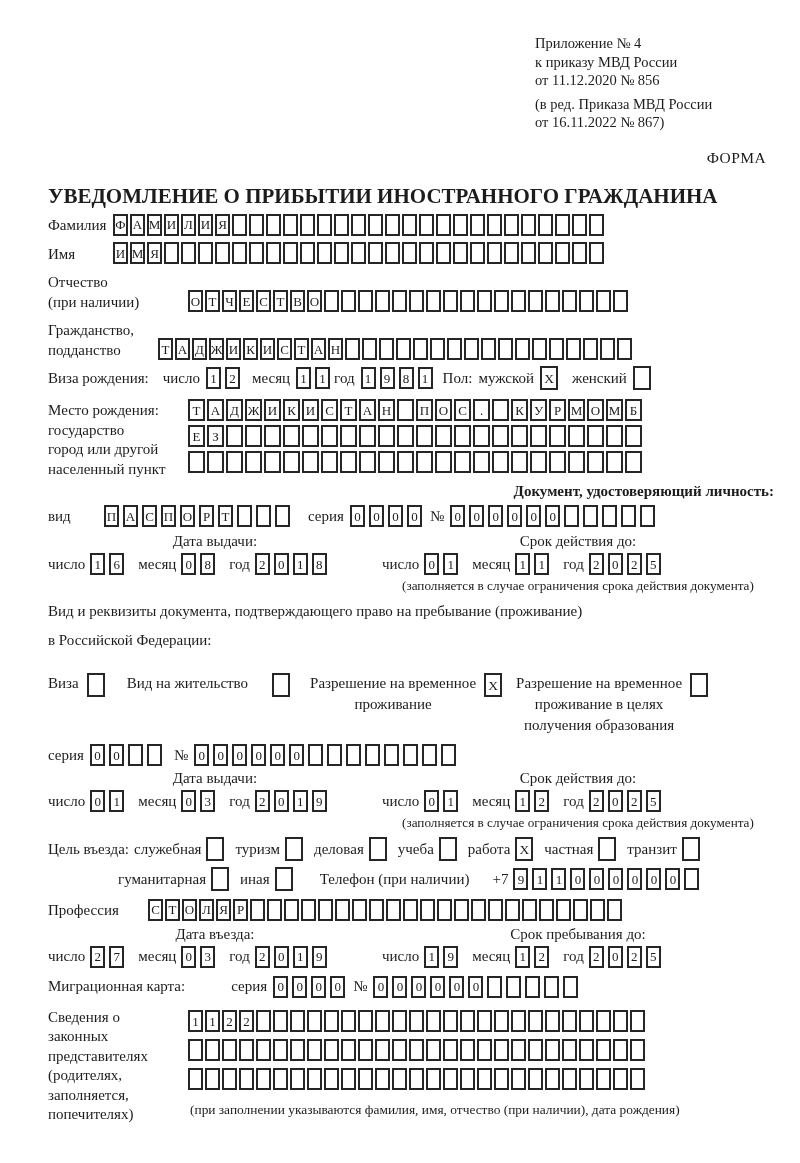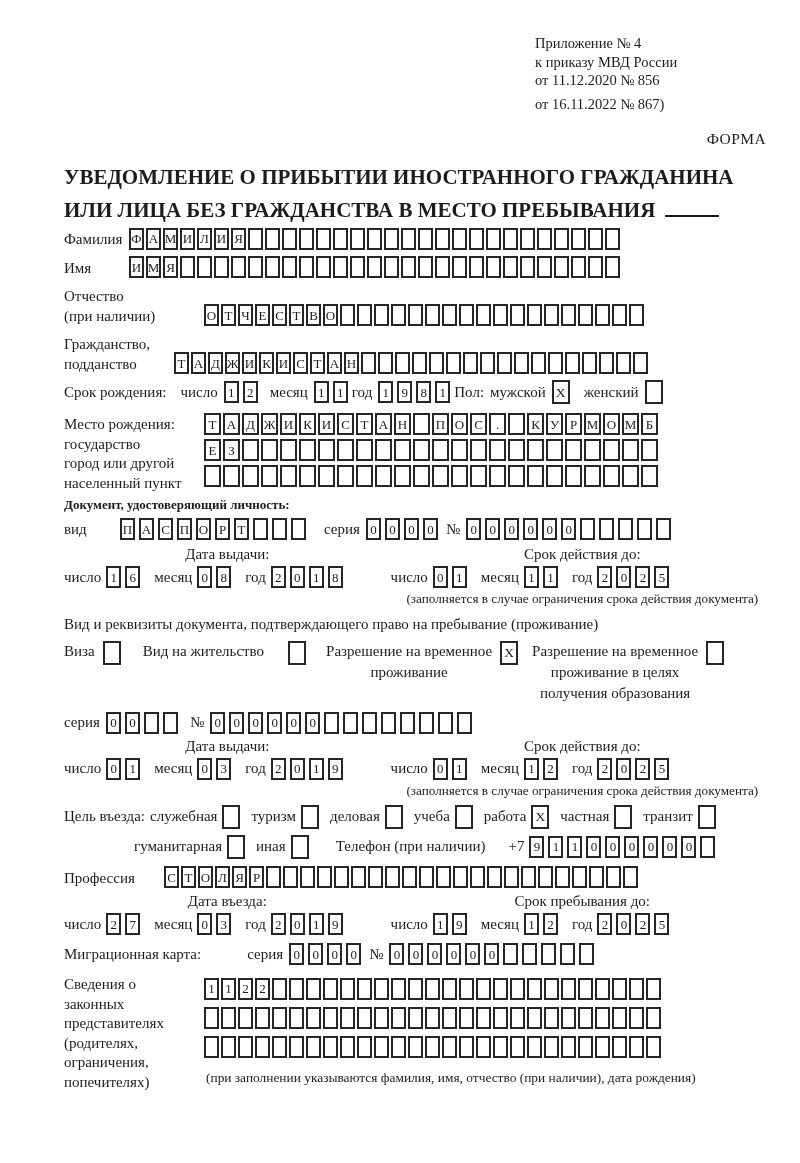--- a/index.html
+++ b/index.html
@@ -1,20 +1,20 @@
 <!DOCTYPE html>
 <html><head>
 <meta charset="utf-8">
 <style>
   *{box-sizing:border-box;margin:0;padding:0}
   html,body{background:#ffffff}
   .page{
     width:800px;height:1163px;background:#ffffff;color:#1c1c1c;
     font-family:"Liberation Serif","DejaVu Serif",serif;font-size:15px;
-    padding:34px 26px 14px 64px;overflow:hidden;position:relative;
+    padding:34px 26px 14px 48px;overflow:hidden;position:relative;
   }
   .hdr{width:215px;margin-left:auto;margin-right:24px;line-height:1.28;font-size:14.5px}
   .hdr .gap{height:5px}
   .form-label{text-align:right;margin:17px 8px 0 0;font-weight:normal;font-size:15.5px;letter-spacing:.4px}
   .title{font-weight:bold;font-size:21px;margin-top:13px;line-height:1.55}
   .blank{display:inline-block;width:54px;border-bottom:2px solid #1c1c1c;height:.9em;margin-left:10px}
   .sec{font-weight:bold;font-size:15px;margin:20px 0 13px -12px;letter-spacing:.2px;text-align:center}
   .row{display:flex;align-items:flex-end;margin-bottom:5px}
   .lbl{flex:none;padding-top:4px;line-height:1.3}
   .w65{width:65px}.w50{width:50px}.w110{width:110px}.w140{width:140px}.w100{width:100px}
@@ -26,59 +26,57 @@
   }
   .wide .cell{width:17px}
   .sp .cell{margin-right:4px}
   .cbx{display:inline-flex}
   .cbx .cell{width:18px;height:24px;font-size:13.5px}
   .inline{display:flex;align-items:center;flex-wrap:nowrap}
   .inline .t{margin:0 6px 0 0;white-space:nowrap}
   .mrows{display:flex;align-items:center;margin-bottom:4px}
   .mrows .rows{display:flex;flex-direction:column}
   .mrows .rows .cells{margin-bottom:4px}
-  .center-b{text-align:left;font-weight:bold;font-size:13px;margin:4px 0 5px}
+  .center-b{text-align:right;font-weight:bold;font-size:15px;margin:4px 0 5px}
   .pair{display:flex;margin:3px 0 0}
   .col-l{width:46%}.col-r{width:54%}
   .dhead{text-align:center;font-size:15px;margin-bottom:3px}
   .dgroup{display:flex;align-items:center}
   .dgroup .dl{margin:0 5px 0 10px;white-space:nowrap}
   .dgroup .dl:first-child{margin-left:0}
   .footnote{font-size:13.2px;text-align:center;margin-top:3px;white-space:nowrap}
   .para{margin:6px 0 2px;line-height:1.5}
-  .optrow{display:flex;align-items:flex-start;margin:5px 0 8px}
+  .optrow{display:flex;align-items:flex-start;margin:22px 0 8px}
   .opt{display:flex;align-items:flex-start;margin-right:12px}
   .opt .txt{line-height:1.4;margin-right:8px;white-space:nowrap}
   .opt .txt.ctr{text-align:center;white-space:normal}
   .purp{display:flex;align-items:center;margin-bottom:6px}
   .purp .t{margin-right:5px;white-space:nowrap}
   .purp .cbx{margin-right:9px}
   .indent{margin-left:70px}
   .rep-foot{font-size:13.4px;margin:2px 0 0 2px;white-space:nowrap}
 </style>
 </head>
 <body>
 
 <div class="page">
 
   <div class="hdr">
     <div>Приложение № 4</div>
     <div>к приказу МВД России</div>
     <div>от 11.12.2020 № 856</div>
     <div class="gap"></div>
+    <div>(в ред. Приказа МВД России</div>
     <div>от 16.11.2022 № 867)</div>
   </div>
 
   <div class="form-label">ФОРМА</div>
 
   <div class="title">
     <div>УВЕДОМЛЕНИЕ О ПРИБЫТИИ ИНОСТРАННОГО ГРАЖДАНИНА</div>
-    <div>
-      <span>ИЛИ ЛИЦА БЕЗ ГРАЖДАНСТВА В МЕСТО ПРЕБЫВАНИЯ</span><span class="blank"></span>
-    </div>
   </div>
 
 
   <div class="row">
     <div class="lbl w65">Фамилия</div>
     <div class="cells">
         <span class="cell">Ф</span>
         <span class="cell">А</span>
         <span class="cell">М</span>
         <span class="cell">И</span>
@@ -211,39 +209,39 @@
         <span class="cell"></span>
         <span class="cell"></span>
         <span class="cell"></span>
         <span class="cell"></span>
         <span class="cell"></span>
         <span class="cell"></span>
       </div>
   </div>
 
   <div class="inline" style="margin:6px 0 7px">
-    <span class="t">Срок рождения:</span>
+    <span class="t">Виза рождения:</span>
     <span class="t" style="margin-left:8px">число</span>
     <span class="cells sp">
         <span class="cell">1</span>
         <span class="cell">2</span>
       </span>
     <span class="t" style="margin-left:8px">месяц</span>
     <span class="cells sp">
         <span class="cell">1</span>
         <span class="cell">1</span>
       </span>
     <span class="t">год</span>
     <span class="cells sp">
         <span class="cell">1</span>
         <span class="cell">9</span>
         <span class="cell">8</span>
         <span class="cell">1</span>
       </span>
-    <span class="t" style="margin-left:0">Пол: </span>
+    <span class="t" style="margin-left:6px">Пол: </span>
     <span class="t">мужской</span>
     <span class="cbx">
         <span class="cell">X</span>
       </span>
     <span class="t" style="margin-left:12px">женский</span>
     <span class="cbx">
         <span class="cell"></span>
       </span>
   </div>
 
@@ -417,20 +415,21 @@
             <span class="cell">0</span>
             <span class="cell">2</span>
             <span class="cell">5</span>
           </span>
       </div>
       <div class="footnote">(заполняется в случае ограничения срока действия документа)</div>
     </div>
   </div>
 
   <div class="para">Вид и реквизиты документа, подтверждающего право на пребывание (проживание)</div>
+  <div class="para">в Российской Федерации:</div>
 
   <div class="optrow">
     <div class="opt">
       <span class="txt">Виза</span>
       <span class="cbx">
           <span class="cell"></span>
         </span>
     </div>
     <div class="opt" style="margin-left:8px">
       <span class="txt">Вид на жительство</span>
@@ -696,21 +695,21 @@
         <span class="cell"></span>
       </span>
   </div>
 
   <div class="mrows">
     <div class="lbl w140">
       <div>Сведения о</div>
       <div>законных</div>
       <div>представителях</div>
       <div>(родителях,</div>
-      <div>ограничения,</div>
+      <div>заполняется,</div>
       <div>попечителях)</div>
     </div>
     <div class="rows">
       <div class="cells" style="margin-bottom:7px">
           <span class="cell">1</span>
           <span class="cell">1</span>
           <span class="cell">2</span>
           <span class="cell">2</span>
           <span class="cell"></span>
           <span class="cell"></span>

